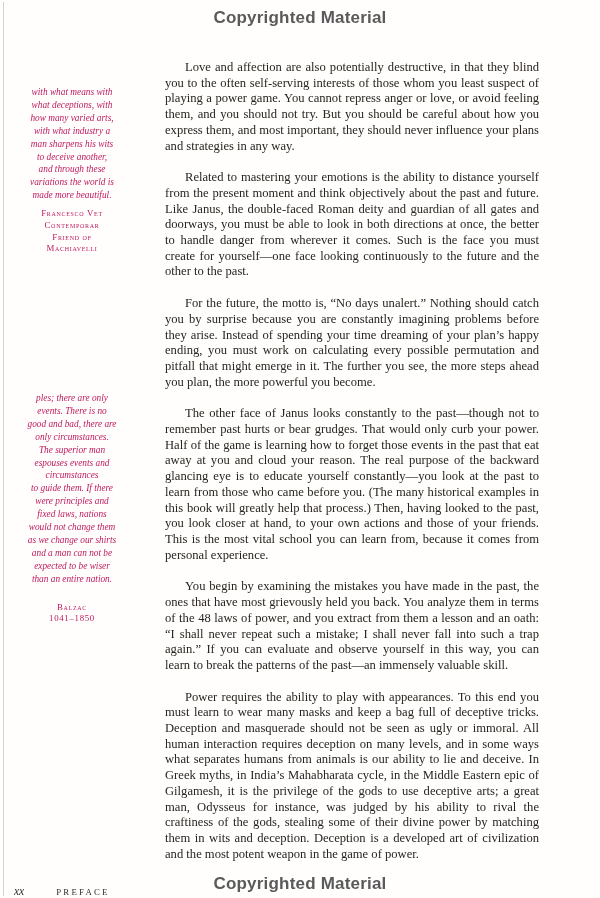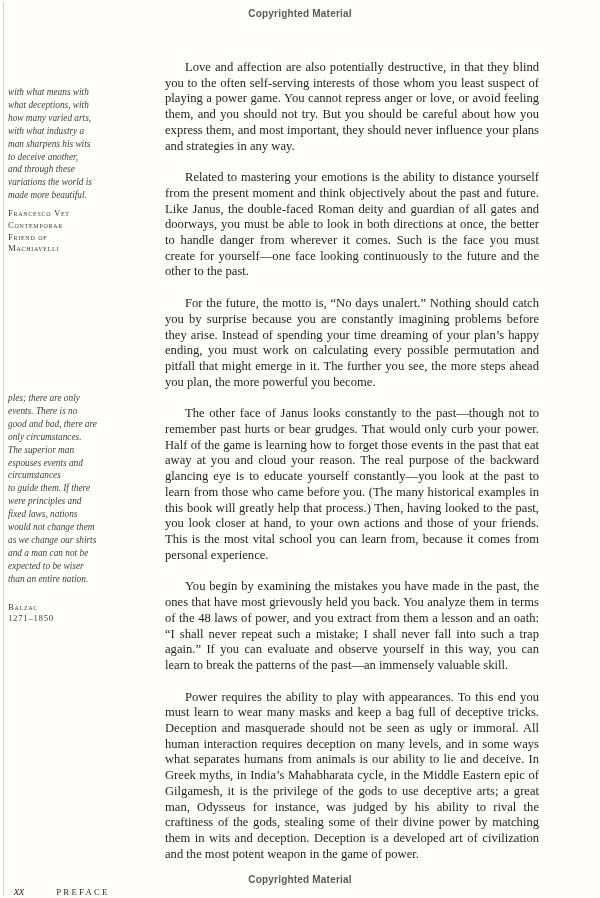--- a/index.html
+++ b/index.html
@@ -15,43 +15,43 @@
     position: absolute;
     left: 3px; top: 2px;
     width: 1px; height: 894px;
     background: #d6d3d1;
   }
   .copyright {
     position: absolute;
     left: 0; width: 100%;
     text-align: center;
     font-family: "Liberation Sans", sans-serif;
-    font-size: 10px;
+    font-size: 17px;
     font-weight: bold;
     color: #5a5a5a;
     letter-spacing: 0.2px;
   }
   .copyright.top { top: 8px; }
   .copyright.bottom { top: 874px; }
   .main-column {
     position: absolute;
     left: 149px; top: 44px;
     width: 406px;
     text-align: justify;
     font-size: 12.6px;
     line-height: 15.7px;
     color: #29241f;
   }
   .main-column p { margin: 16px; text-indent: 20px; }
   .margin-note {
     position: absolute;
     left: 8px;
     width: 128px;
-    text-align: left;
-    color: #404040;
+    text-align: center;
+    color: #be185d;
   }
   .margin-note .quote-text {
     font-style: italic;
     font-size: 9.3px;
     line-height: 12.9px;
     white-space: pre-line;
   }
   .margin-note .quote-attribution {
     font-style: normal;
     font-variant: small-caps;
@@ -114,21 +114,21 @@
 circumstances
 to guide them. If there
 were principles and
 fixed laws, nations
 would not change them
 as we change our shirts
 and a man can not be
 expected to be wiser
 than an entire nation.</div>
     <div class="quote-attribution">Balzac
-1271–1850</div>
+1041–1850</div>
   </aside>
 
   <main class="main-column">
     <p>Love and affection are also potentially destructive, in that they blind you to the often self-serving interests of those whom you least suspect of playing a power game. You cannot repress anger or love, or avoid feeling them, and you should not try. But you should be careful about how you express them, and most important, they should never influence your plans and strategies in any way.</p>
     <p>Related to mastering your emotions is the ability to distance yourself from the present moment and think objectively about the past and future. Like Janus, the double-faced Roman deity and guardian of all gates and doorways, you must be able to look in both directions at once, the better to handle danger from wherever it comes. Such is the face you must create for yourself—one face looking continuously to the future and the other to the past.</p>
     <p>For the future, the motto is, “No days unalert.” Nothing should catch you by surprise because you are constantly imagining problems before they arise. Instead of spending your time dreaming of your plan’s happy ending, you must work on calculating every possible permutation and pitfall that might emerge in it. The further you see, the more steps ahead you plan, the more powerful you become.</p>
     <p>The other face of Janus looks constantly to the past—though not to remember past hurts or bear grudges. That would only curb your power. Half of the game is learning how to forget those events in the past that eat away at you and cloud your reason. The real purpose of the backward glancing eye is to educate yourself constantly—you look at the past to learn from those who came before you. (The many historical examples in this book will greatly help that process.) Then, having looked to the past, you look closer at hand, to your own actions and those of your friends. This is the most vital school you can learn from, because it comes from personal experience.</p>
     <p>You begin by examining the mistakes you have made in the past, the ones that have most grievously held you back. You analyze them in terms of the 48 laws of power, and you extract from them a lesson and an oath: “I shall never repeat such a mistake; I shall never fall into such a trap again.” If you can evaluate and observe yourself in this way, you can learn to break the patterns of the past—an immensely valuable skill.</p>
     <p>Power requires the ability to play with appearances. To this end you must learn to wear many masks and keep a bag full of deceptive tricks. Deception and masquerade should not be seen as ugly or immoral. All human interaction requires deception on many levels, and in some ways what separates humans from animals is our ability to lie and deceive. In Greek myths, in India’s Mahabharata cycle, in the Middle Eastern epic of Gilgamesh, it is the privilege of the gods to use deceptive arts; a great man, Odysseus for instance, was judged by his ability to rival the craftiness of the gods, stealing some of their divine power by matching them in wits and deception. Deception is a developed art of civilization and the most potent weapon in the game of power.</p>
   </main>

